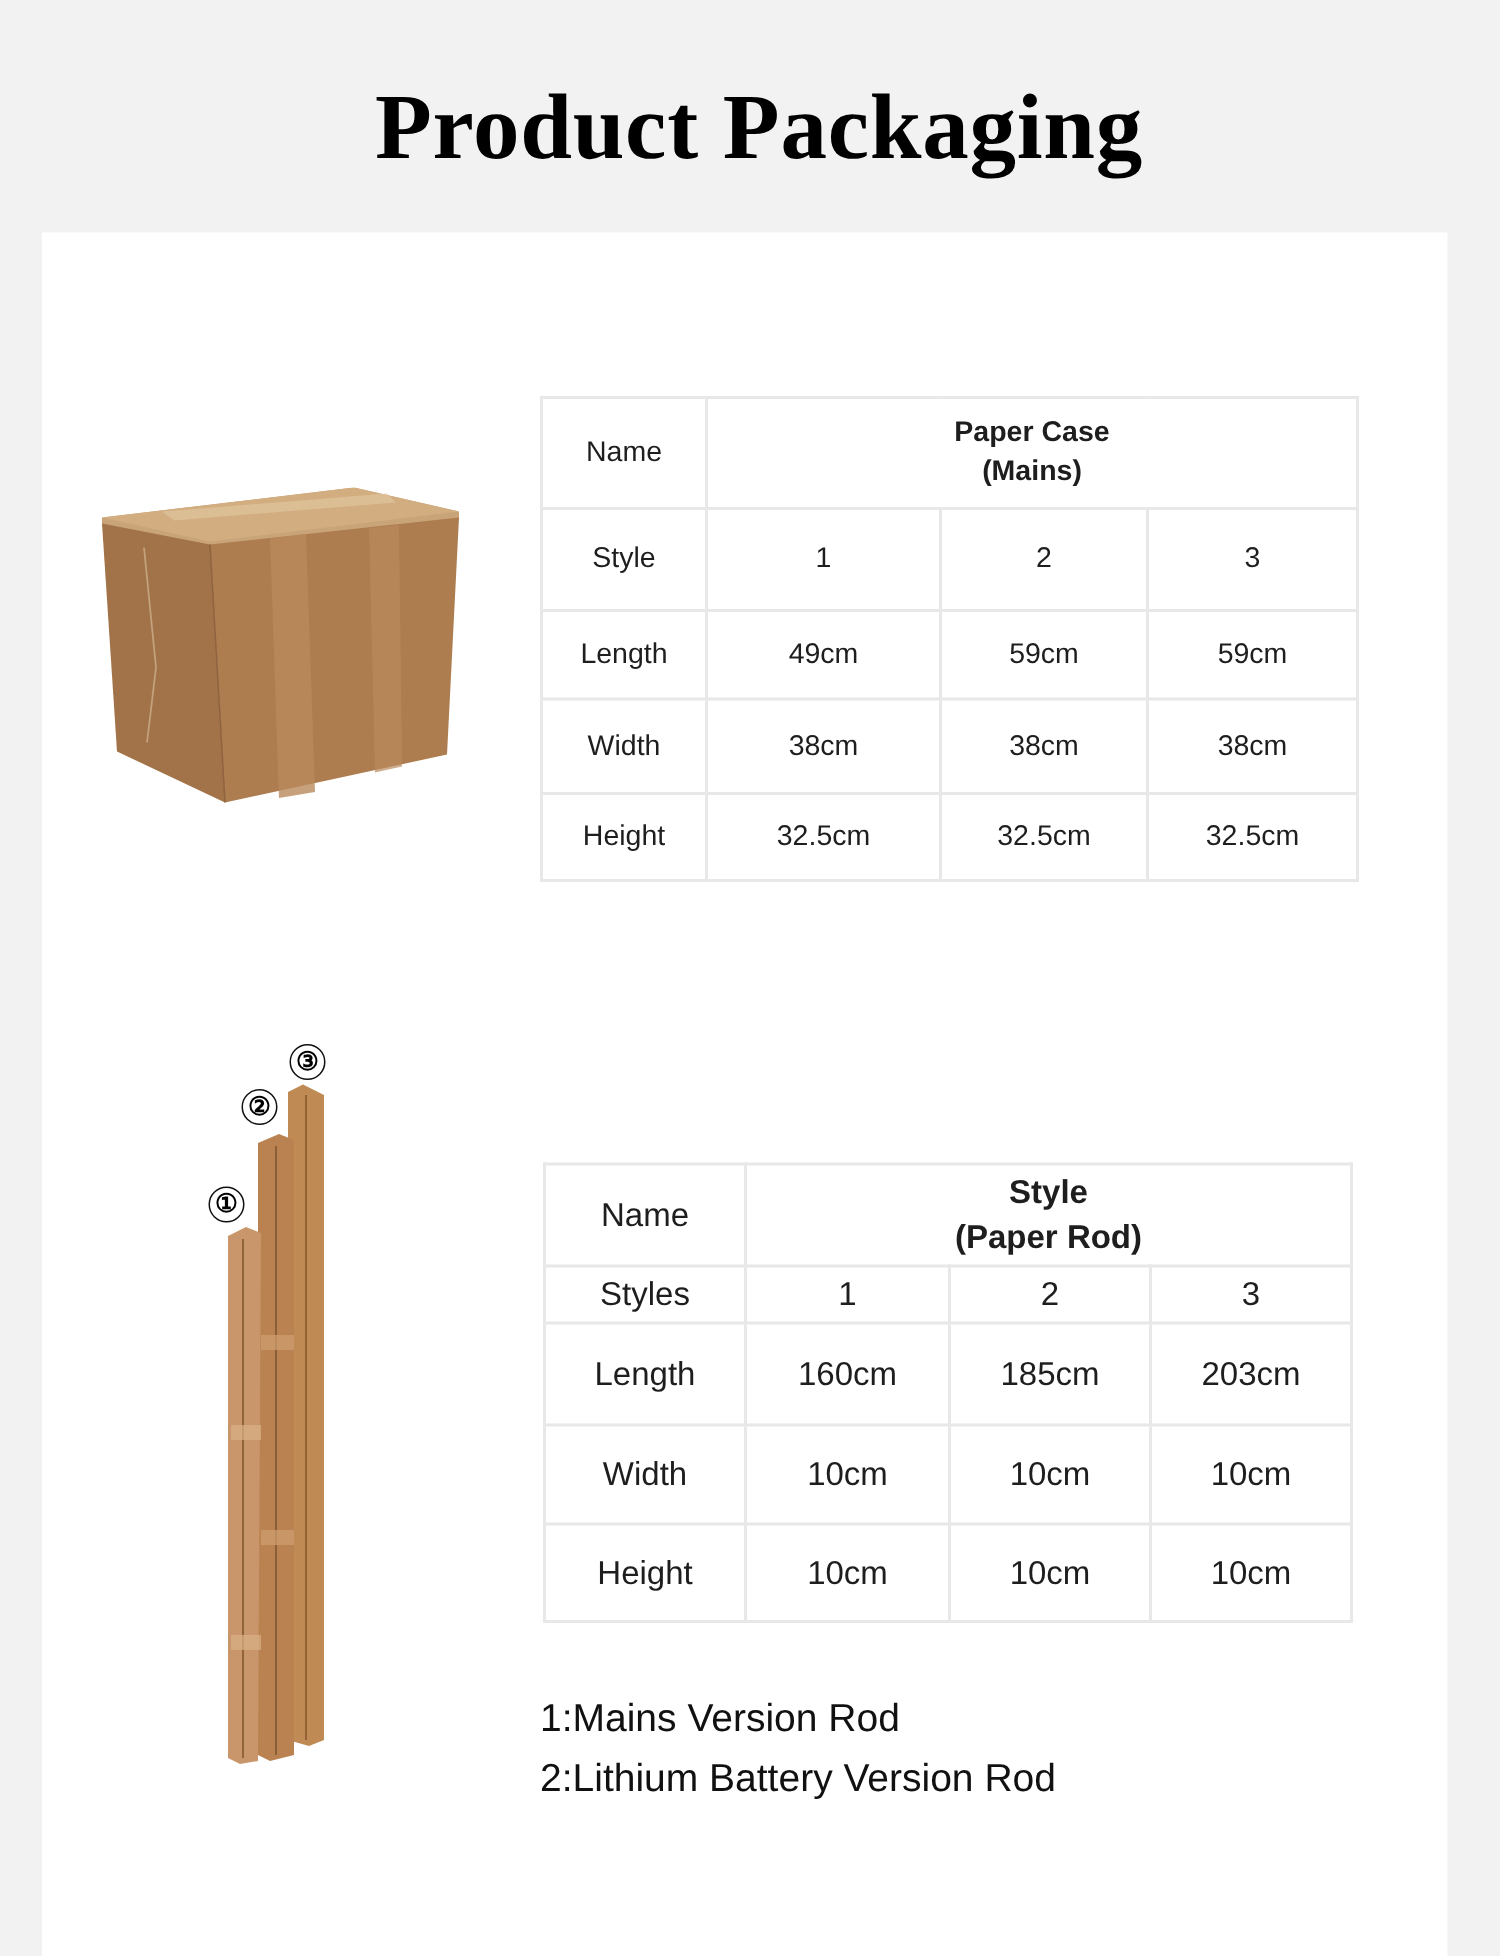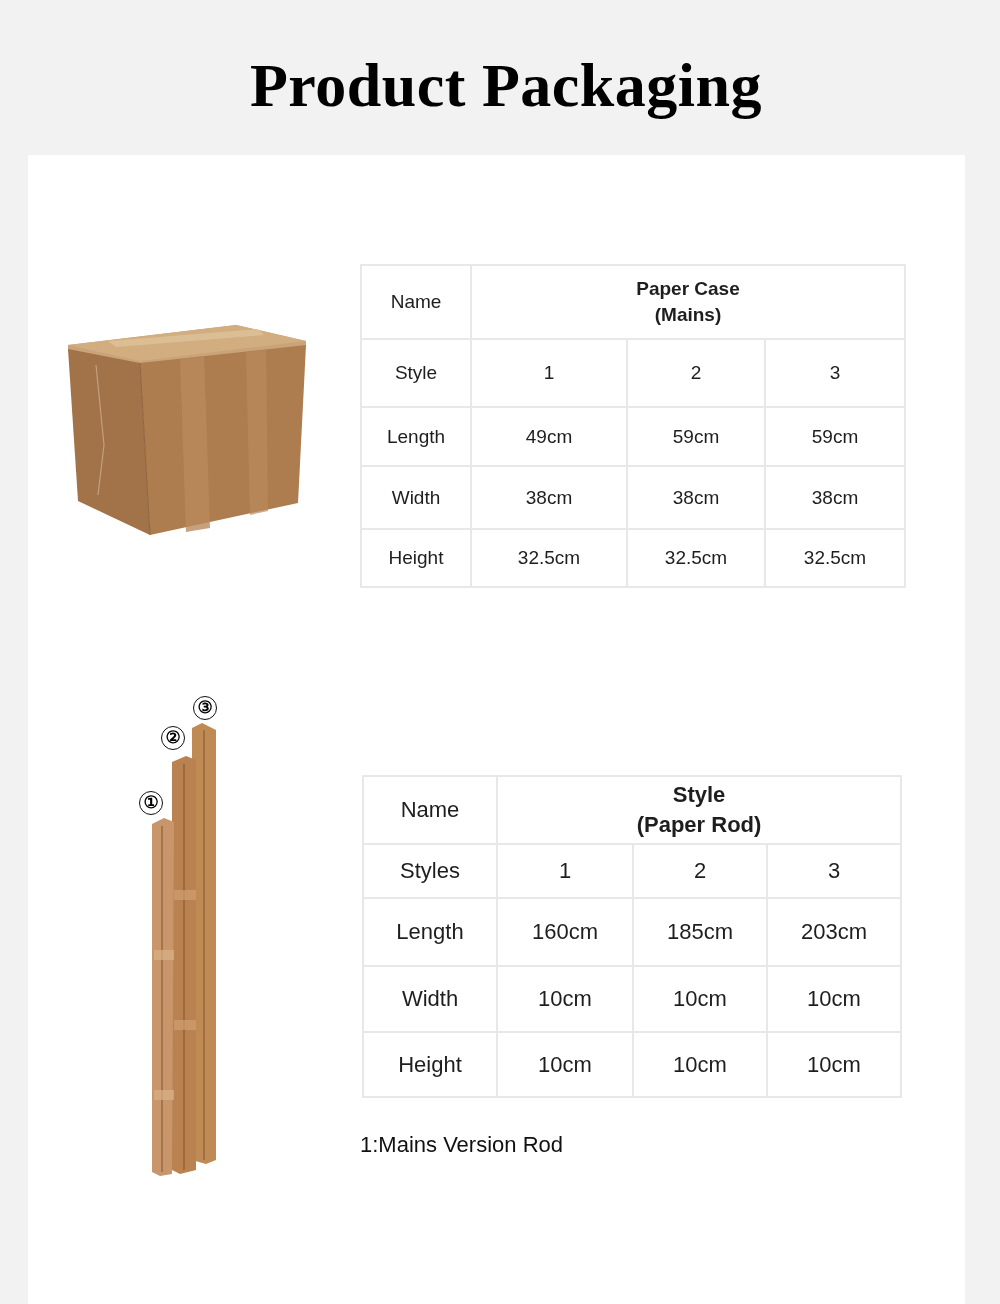--- a/index.html
+++ b/index.html
@@ -27,21 +27,21 @@
   }
   table.spec td {
     border: 2px solid #e8e8e8; text-align: center; vertical-align: middle;
     padding: 0; color: #1e1e1e;
   }
   #t1 { left: 360px; top: 264px; width: 544px; font-size: 19px; }
   #t2 { left: 362px; top: 775px; width: 538px; font-size: 22px; }
   .hdr-line { display: block; line-height: 1.35; font-weight: bold; }
 
   .legend {
-    position: absolute; left: 360px; top: 1128px; font-size: 22px; color: #111;
+    position: absolute; left: 360px; top: 1128px; font-size: 26px; color: #111;
   }
   .legend div { height: 39.5px; line-height: 34px; }
 
   
   .box { position: absolute; left: 68px; top: 325px; width: 240px; height: 212px; }
   
   .rods { position: absolute; left: 130px; top: 690px; width: 110px; height: 490px; }
   .badge {
     position: absolute; width: 22px; height: 22px; border: 1.6px solid #111;
     border-radius: 50%; background: #fff; font-family: "Liberation Serif", serif;
@@ -138,21 +138,21 @@
       <col style="width:134px">
     </colgroup>
   <tbody>
       <tr style="height:68px">
     <td>Name</td>
     <td colspan="3">
       <span class="hdr-line">Style</span>
       <span class="hdr-line">(Paper Rod)</span>
     </td>
   </tr>
-  <tr style="height:54px">
+  <tr style="height:38px">
     <td>Styles</td>
     <td>1</td>
     <td>2</td>
     <td>3</td>
   </tr>
   <tr style="height:68px">
     <td>Length</td>
     <td>160cm</td>
     <td>185cm</td>
     <td>203cm</td>
@@ -167,13 +167,14 @@
     <td>Height</td>
     <td>10cm</td>
     <td>10cm</td>
     <td>10cm</td>
   </tr>
 </tbody>
   </table>
 
 <div class="legend">
   <div>1:Mains Version Rod</div>
+  <div>2:Lithium Battery Version Rod</div>
 </div>
 
 </body></html>

